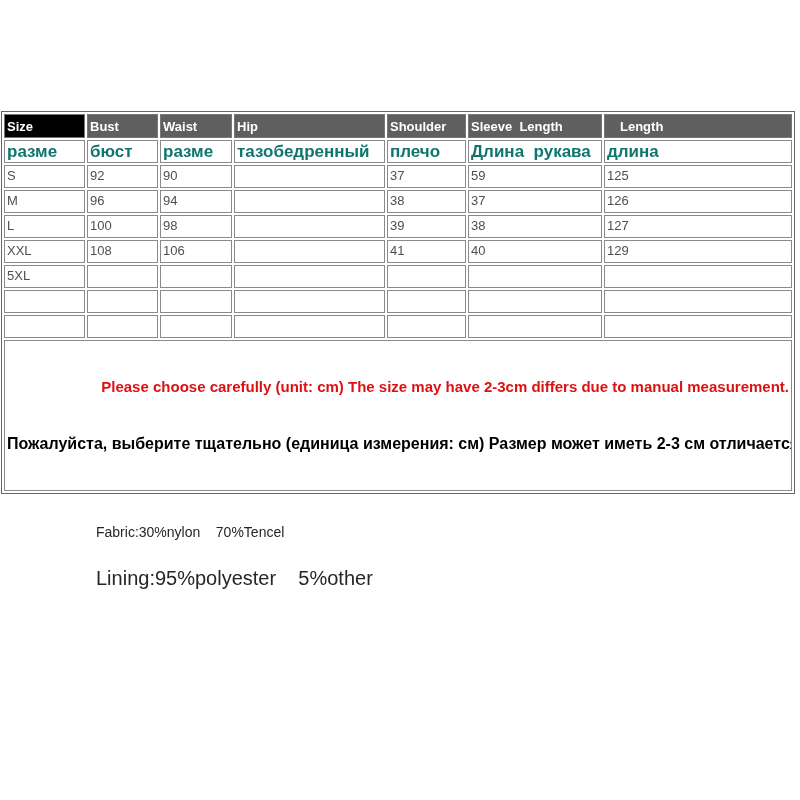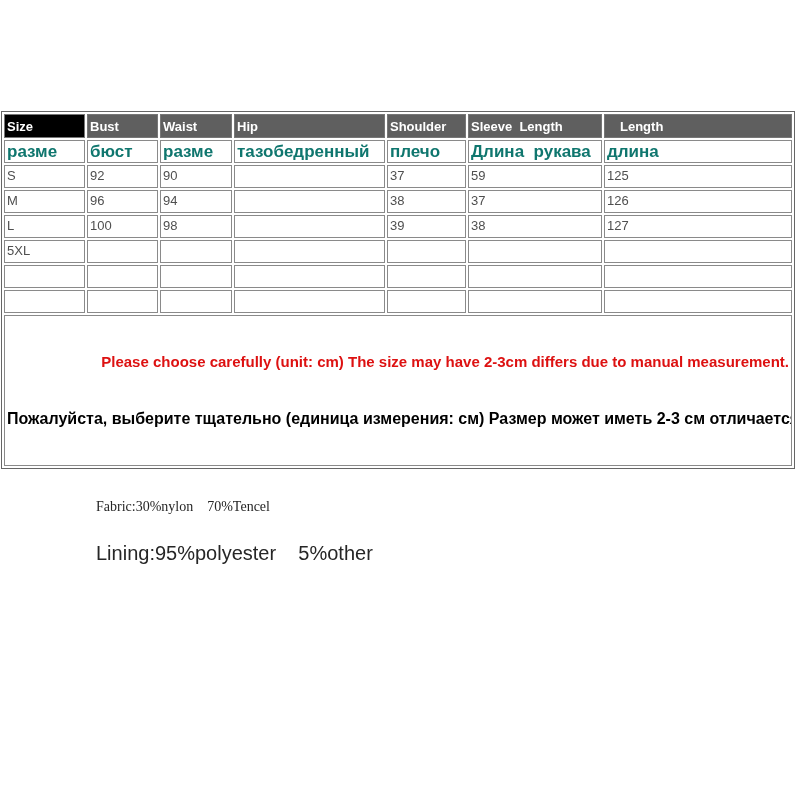--- a/index.html
+++ b/index.html
@@ -83,21 +83,20 @@
     font-weight:bold;
     font-size:16px;
     line-height:21px;
     text-align:left;
   }
   .fabric-line{
     margin:30px 0 0 96px;
     font-size:14px;
     color:#262626;
     white-space:pre;
-    font-family:Liberation Serif, serif;
   }
   .lining-line{
     margin:27px 0 0 96px;
     font-size:20px;
     color:#262626;
     white-space:pre;
   }
 </style>
 </head>
 <body>
@@ -156,20 +155,29 @@
         <tr data-name="size-row">
           <td data-name="size-cell">L</td>
           <td data-name="size-cell">100</td>
           <td data-name="size-cell">98</td>
           <td data-name="size-cell"></td>
           <td data-name="size-cell">39</td>
           <td data-name="size-cell">38</td>
           <td data-name="size-cell">127</td>
         </tr>
         <tr data-name="size-row">
+          <td data-name="size-cell">XXL</td>
+          <td data-name="size-cell">108</td>
+          <td data-name="size-cell">106</td>
+          <td data-name="size-cell"></td>
+          <td data-name="size-cell">41</td>
+          <td data-name="size-cell">40</td>
+          <td data-name="size-cell">129</td>
+        </tr>
+        <tr data-name="size-row">
           <td data-name="size-cell">5XL</td>
           <td data-name="size-cell"></td>
           <td data-name="size-cell"></td>
           <td data-name="size-cell"></td>
           <td data-name="size-cell"></td>
           <td data-name="size-cell"></td>
           <td data-name="size-cell"></td>
         </tr>
         <tr data-name="size-row">
           <td data-name="size-cell"></td>

